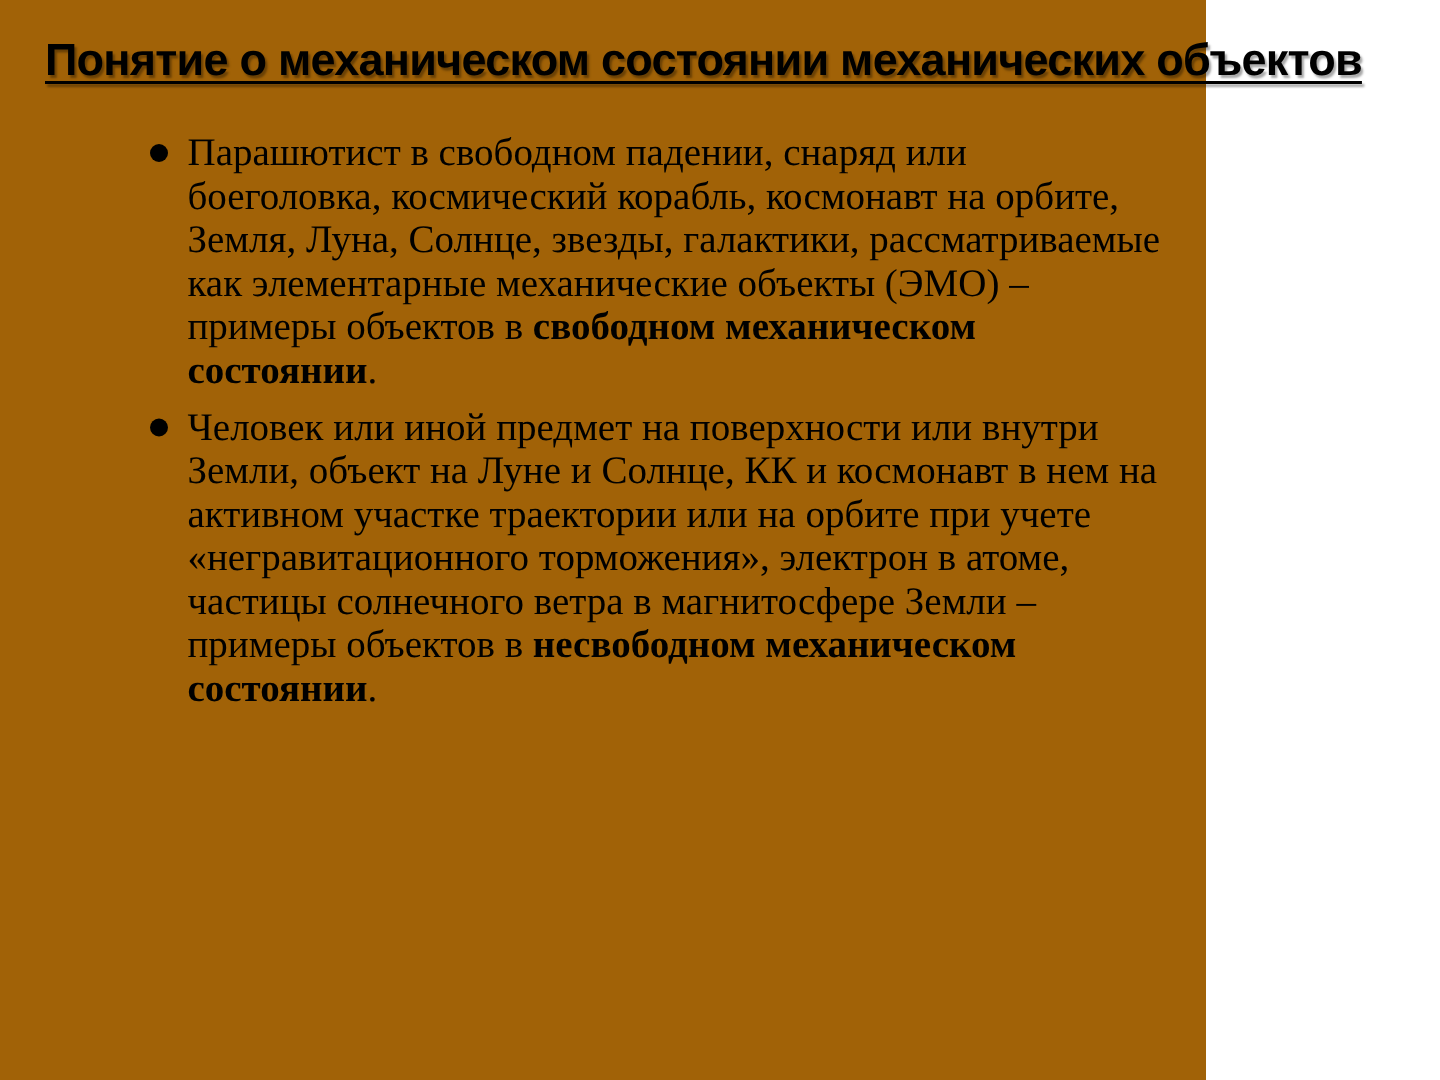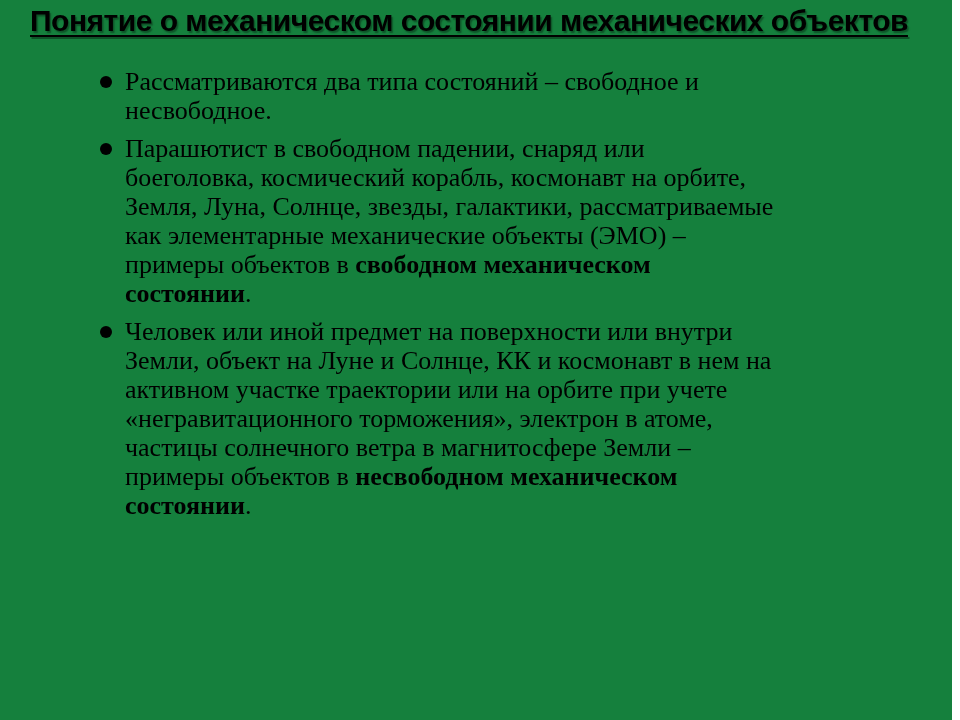--- a/index.html
+++ b/index.html
@@ -9,24 +9,24 @@
   }
   body {
     width: 960px;
     height: 720px;
     overflow: hidden;
     font-family: "Liberation Serif", serif;
     color: #000000;
   }
   .slide {
     box-sizing: border-box;
-    width: 952px;
+    width: 804px;
     height: 720px;
-    padding: 0 20px 0 30px;
-    background: #15803d;
+    padding: 20px 20px 0 30px;
+    background: #a16207;
   }
   .title {
     margin: 0;
     font-family: "Liberation Sans", sans-serif;
     font-weight: bold;
     font-size: 30px;
     line-height: 42px;
     letter-spacing: -0.5px;
     white-space: nowrap;
     text-shadow: 1.5px 2px 1.5px rgba(0,0,0,0.35);
@@ -66,25 +66,20 @@
 </head>
 <body>
 
 <div class="slide">
   <h1 class="title">
     <span class="title-text">Понятие о механическом состоянии механических объектов</span>
   </h1>
   <ul class="bullets">
       <li class="bullet-item">
         <span class="bullet-marker"></span>
-        <div class="bullet-text"><span>Рассматриваются два типа состояний – свободное и
-несвободное.</span></div>
-      </li>
-      <li class="bullet-item">
-        <span class="bullet-marker"></span>
         <div class="bullet-text"><span>Парашютист в свободном падении, снаряд или
 боеголовка, космический корабль, космонавт на орбите,
 Земля, Луна, Солнце, звезды, галактики, рассматриваемые
 как элементарные механические объекты (ЭМО) –
 примеры объектов в </span><span class="bold">свободном механическом
 состоянии</span><span>.</span></div>
       </li>
       <li class="bullet-item">
         <span class="bullet-marker"></span>
         <div class="bullet-text"><span>Человек или иной предмет на поверхности или внутри

